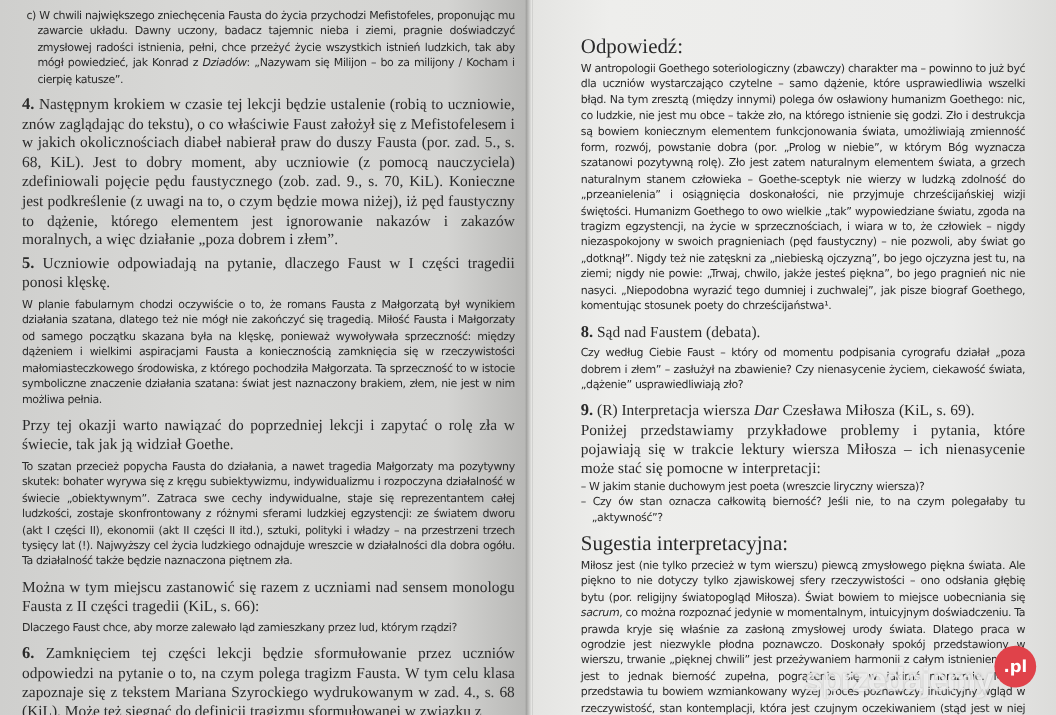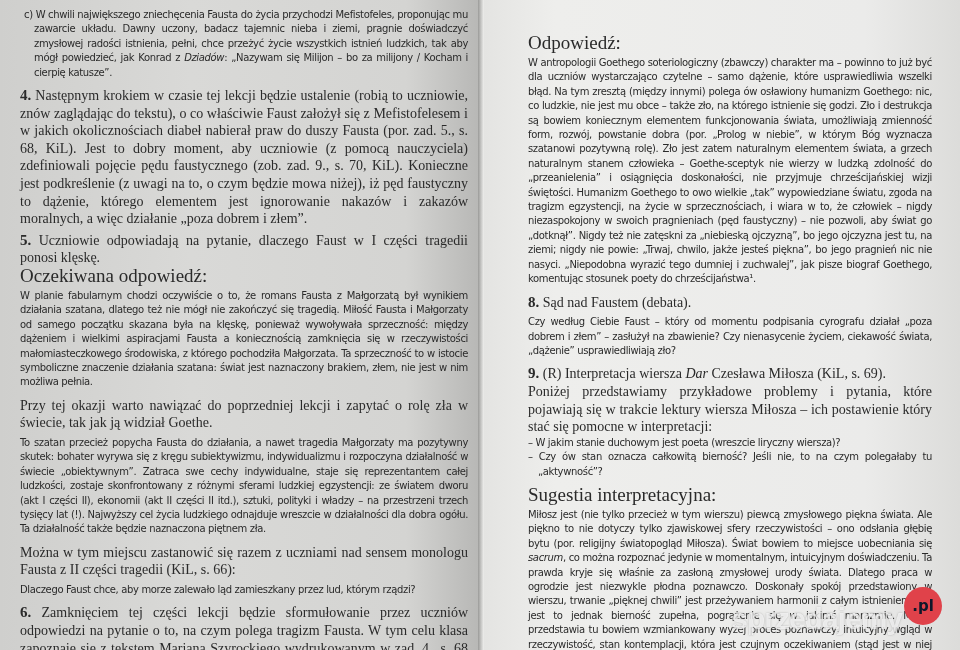--- a/index.html
+++ b/index.html
@@ -17,42 +17,41 @@
   .num { font-weight:bold; font-size:15px; }
   .indent { padding-left:12px; text-indent:-12px; }
   p { margin:0; }
   .gap-s { margin-top:4px; }
   .gap-m { margin-top:7px; }
   .bullets { list-style:none; margin:0; padding:0; }
   .bullets li { padding-left:10px; text-indent:-10px; }
   .bullets li::before { content:"– "; }
   .watermark { position:absolute; right:18px; bottom:14px; display:flex; align-items:center; gap:2px; }
   .wm-text { font-family:Liberation Sans, sans-serif; font-weight:bold; font-size:30px; color:rgba(255,255,255,0.72); letter-spacing:-1px; text-shadow:0 0 2px rgba(120,120,120,0.5); }
-  .wm-badge { width:38px; height:38px; border-radius:50%; background:#e0424a; color:#0f172a; font-family:"DejaVu Sans", sans-serif; font-weight:bold; font-size:15px; display:flex; align-items:center; justify-content:center; margin-top:-26px; }
+  .wm-badge { width:38px; height:38px; border-radius:50%; background:#e0424a; color:#ffffff; font-family:"DejaVu Sans", sans-serif; font-weight:bold; font-size:15px; display:flex; align-items:center; justify-content:center; margin-top:-26px; }
 </style>
 </head>
 <body>
 
 <div class="spread">
 
   <div class="page page-left">
     <div class="content-left">
 
       <p class="sans indent" style="padding-left:14px;text-indent:-10px;margin-left:0;">
         <span>c) W chwili największego zniechęcenia Fausta do życia przychodzi Mefistofeles, proponując mu zawarcie układu. Dawny uczony, badacz tajemnic nieba i ziemi, pragnie doświadczyć zmysłowej radości istnienia, pełni, chce przeżyć życie wszystkich istnień ludzkich, tak aby mógł powiedzieć, jak Konrad z </span><em>Dziadów</em><span>: „Nazywam się Milijon – bo za milijony / Kocham i cierpię katusze”.</span>
       </p>
 
       <p class="serif gap-m">
         <span class="num">4.</span><span> Następnym krokiem w czasie tej lekcji będzie ustalenie (robią to uczniowie, znów zaglądając do tekstu), o co właściwie Faust założył się z Mefistofelesem i w jakich okolicznościach diabeł nabierał praw do duszy Fausta (por. zad. 5., s. 68, KiL). Jest to dobry moment, aby uczniowie (z pomocą nauczyciela) zdefiniowali pojęcie pędu faustycznego (zob. zad. 9., s. 70, KiL). Konieczne jest podkreślenie (z uwagi na to, o czym będzie mowa niżej), iż pęd faustyczny to dążenie, którego elementem jest ignorowanie nakazów i zakazów moralnych, a więc działanie „poza dobrem i złem”.</span>
       </p>
 
       <p class="serif gap-s">
         <span class="num">5.</span><span> Uczniowie odpowiadają na pytanie, dlaczego Faust w I części tragedii ponosi klęskę.</span>
       </p>
-      <p class="serif-head">Oczekiwana odpowiedź:</p>
       <p class="sans gap-s">W planie fabularnym chodzi oczywiście o to, że romans Fausta z Małgorzatą był wynikiem działania szatana, dlatego też nie mógł nie zakończyć się tragedią. Miłość Fausta i Małgorzaty od samego początku skazana była na klęskę, ponieważ wywoływała sprzeczność: między dążeniem i wielkimi aspiracjami Fausta a koniecznością zamknięcia się w rzeczywistości małomiasteczkowego środowiska, z którego pochodziła Małgorzata. Ta sprzeczność to w istocie symboliczne znaczenie działania szatana: świat jest naznaczony brakiem, złem, nie jest w nim możliwa pełnia.</p>
 
       <p class="serif gap-m">Przy tej okazji warto nawiązać do poprzedniej lekcji i zapytać o rolę zła w świecie, tak jak ją widział Goethe.</p>
       <p class="sans gap-s">To szatan przecież popycha Fausta do działania, a nawet tragedia Małgorzaty ma pozytywny skutek: bohater wyrywa się z kręgu subiektywizmu, indywidualizmu i rozpoczyna działalność w świecie „obiektywnym”. Zatraca swe cechy indywidualne, staje się reprezentantem całej ludzkości, zostaje skonfrontowany z różnymi sferami ludzkiej egzystencji: ze światem dworu (akt I części II), ekonomii (akt II części II itd.), sztuki, polityki i władzy – na przestrzeni trzech tysięcy lat (!). Najwyższy cel życia ludzkiego odnajduje wreszcie w działalności dla dobra ogółu. Ta działalność także będzie naznaczona piętnem zła.</p>
 
       <p class="serif gap-m">Można w tym miejscu zastanowić się razem z uczniami nad sensem monologu Fausta z II części tragedii (KiL, s. 66):</p>
       <p class="sans gap-s">Dlaczego Faust chce, aby morze zalewało ląd zamieszkany przez lud, którym rządzi?</p>
 
       <p class="serif gap-m">
         <span class="num">6.</span><span> Zamknięciem tej części lekcji będzie sformułowanie przez uczniów odpowiedzi na pytanie o to, na czym polega tragizm Fausta. W tym celu klasa zapoznaje się z tekstem Mariana Szyrockiego wydrukowanym w zad. 4., s. 68 (KiL). Może też sięgnąć do definicji tragizmu sformułowanej w związku z </span>
@@ -70,21 +69,21 @@
       <p class="sans gap-s">W antropologii Goethego soteriologiczny (zbawczy) charakter ma – powinno to już być dla uczniów wystarczająco czytelne – samo dążenie, które usprawiedliwia wszelki błąd. Na tym zresztą (między innymi) polega ów osławiony humanizm Goethego: nic, co ludzkie, nie jest mu obce – także zło, na którego istnienie się godzi. Zło i destrukcja są bowiem koniecznym elementem funkcjonowania świata, umożliwiają zmienność form, rozwój, powstanie dobra (por. „Prolog w niebie”, w którym Bóg wyznacza szatanowi pozytywną rolę). Zło jest zatem naturalnym elementem świata, a grzech naturalnym stanem człowieka – Goethe-sceptyk nie wierzy w ludzką zdolność do „przeanielenia” i osiągnięcia doskonałości, nie przyjmuje chrześcijańskiej wizji świętości. Humanizm Goethego to owo wielkie „tak” wypowiedziane światu, zgoda na tragizm egzystencji, na życie w sprzecznościach, i wiara w to, że człowiek – nigdy niezaspokojony w swoich pragnieniach (pęd faustyczny) – nie pozwoli, aby świat go „dotknął”. Nigdy też nie zatęskni za „niebieską ojczyzną”, bo jego ojczyzna jest tu, na ziemi; nigdy nie powie: „Trwaj, chwilo, jakże jesteś piękna”, bo jego pragnień nic nie nasyci. „Niepodobna wyrazić tego dumniej i zuchwalej”, jak pisze biograf Goethego, komentując stosunek poety do chrześcijaństwa¹.</p>
 
       <p class="serif gap-m">
         <span class="num">8.</span><span> Sąd nad Faustem (debata).</span>
       </p>
       <p class="sans gap-s">Czy według Ciebie Faust – który od momentu podpisania cyrografu działał „poza dobrem i złem” – zasłużył na zbawienie? Czy nienasycenie życiem, ciekawość świata, „dążenie” usprawiedliwiają zło?</p>
 
       <p class="serif gap-m">
         <span class="num">9.</span><span> (R) Interpretacja wiersza </span><em>Dar</em><span> Czesława Miłosza (KiL, s. 69).</span>
       </p>
-      <p class="serif">Poniżej przedstawiamy przykładowe problemy i pytania, które pojawiają się w trakcie lektury wiersza Miłosza – ich postawienie który stać się pomocne w interpretacji:</p>
+      <p class="serif">Poniżej przedstawiamy przykładowe problemy i pytania, które pojawiają się w trakcie lektury wiersza Miłosza – ich nienasycenie może stać się pomocne w interpretacji:</p>
 
       <ul class="bullets sans gap-s">
         <li>W jakim stanie duchowym jest poeta (wreszcie liryczny wiersza)?</li>
         <li>Czy ów stan oznacza całkowitą bierność? Jeśli nie, to na czym polegałaby tu „aktywność”?</li>
       </ul>
 
       <p class="serif-head gap-m">Sugestia interpretacyjna:</p>
       <p class="sans gap-s">
         <span>Miłosz jest (nie tylko przecież w tym wierszu) piewcą zmysłowego piękna świata. Ale piękno to nie dotyczy tylko zjawiskowej sfery rzeczywistości – ono odsłania głębię bytu (por. religijny światopogląd Miłosza). Świat bowiem to miejsce uobecniania się </span><em>sacrum</em><span>, co można rozpoznać jedynie w momentalnym, intuicyjnym doświadczeniu. Ta prawda kryje się właśnie za zasłoną zmysłowej urody świata. Dlatego praca w ogrodzie jest niezwykle płodna poznawczo. Doskonały spokój przedstawiony w wierszu, trwanie „pięknej chwili” jest przeżywaniem harmonii z całym istnieniem. Nie jest to jednak bierność zupełna, pogrążenie się w jakimś marazmie. Miłosz przedstawia tu bowiem wzmiankowany wyżej proces poznawczy, intuicyjny wgląd w rzeczywistość, stan kontemplacji, która jest czujnym oczekiwaniem (stąd jest w niej pewien element bierności, ale nie jest ona uśpieniem uwagi, wręcz przeciwnie – jej napięciem), pokornym przyglądaniem się światu, cierpliwym czekaniem w (nieuświadomionej) nadziei, że ów świat objawi jakąś (metafizyczną) o sobie prawdę. Podmiot liryczny tego wiersza nie chce – jak Faust – </span>
       </p>

